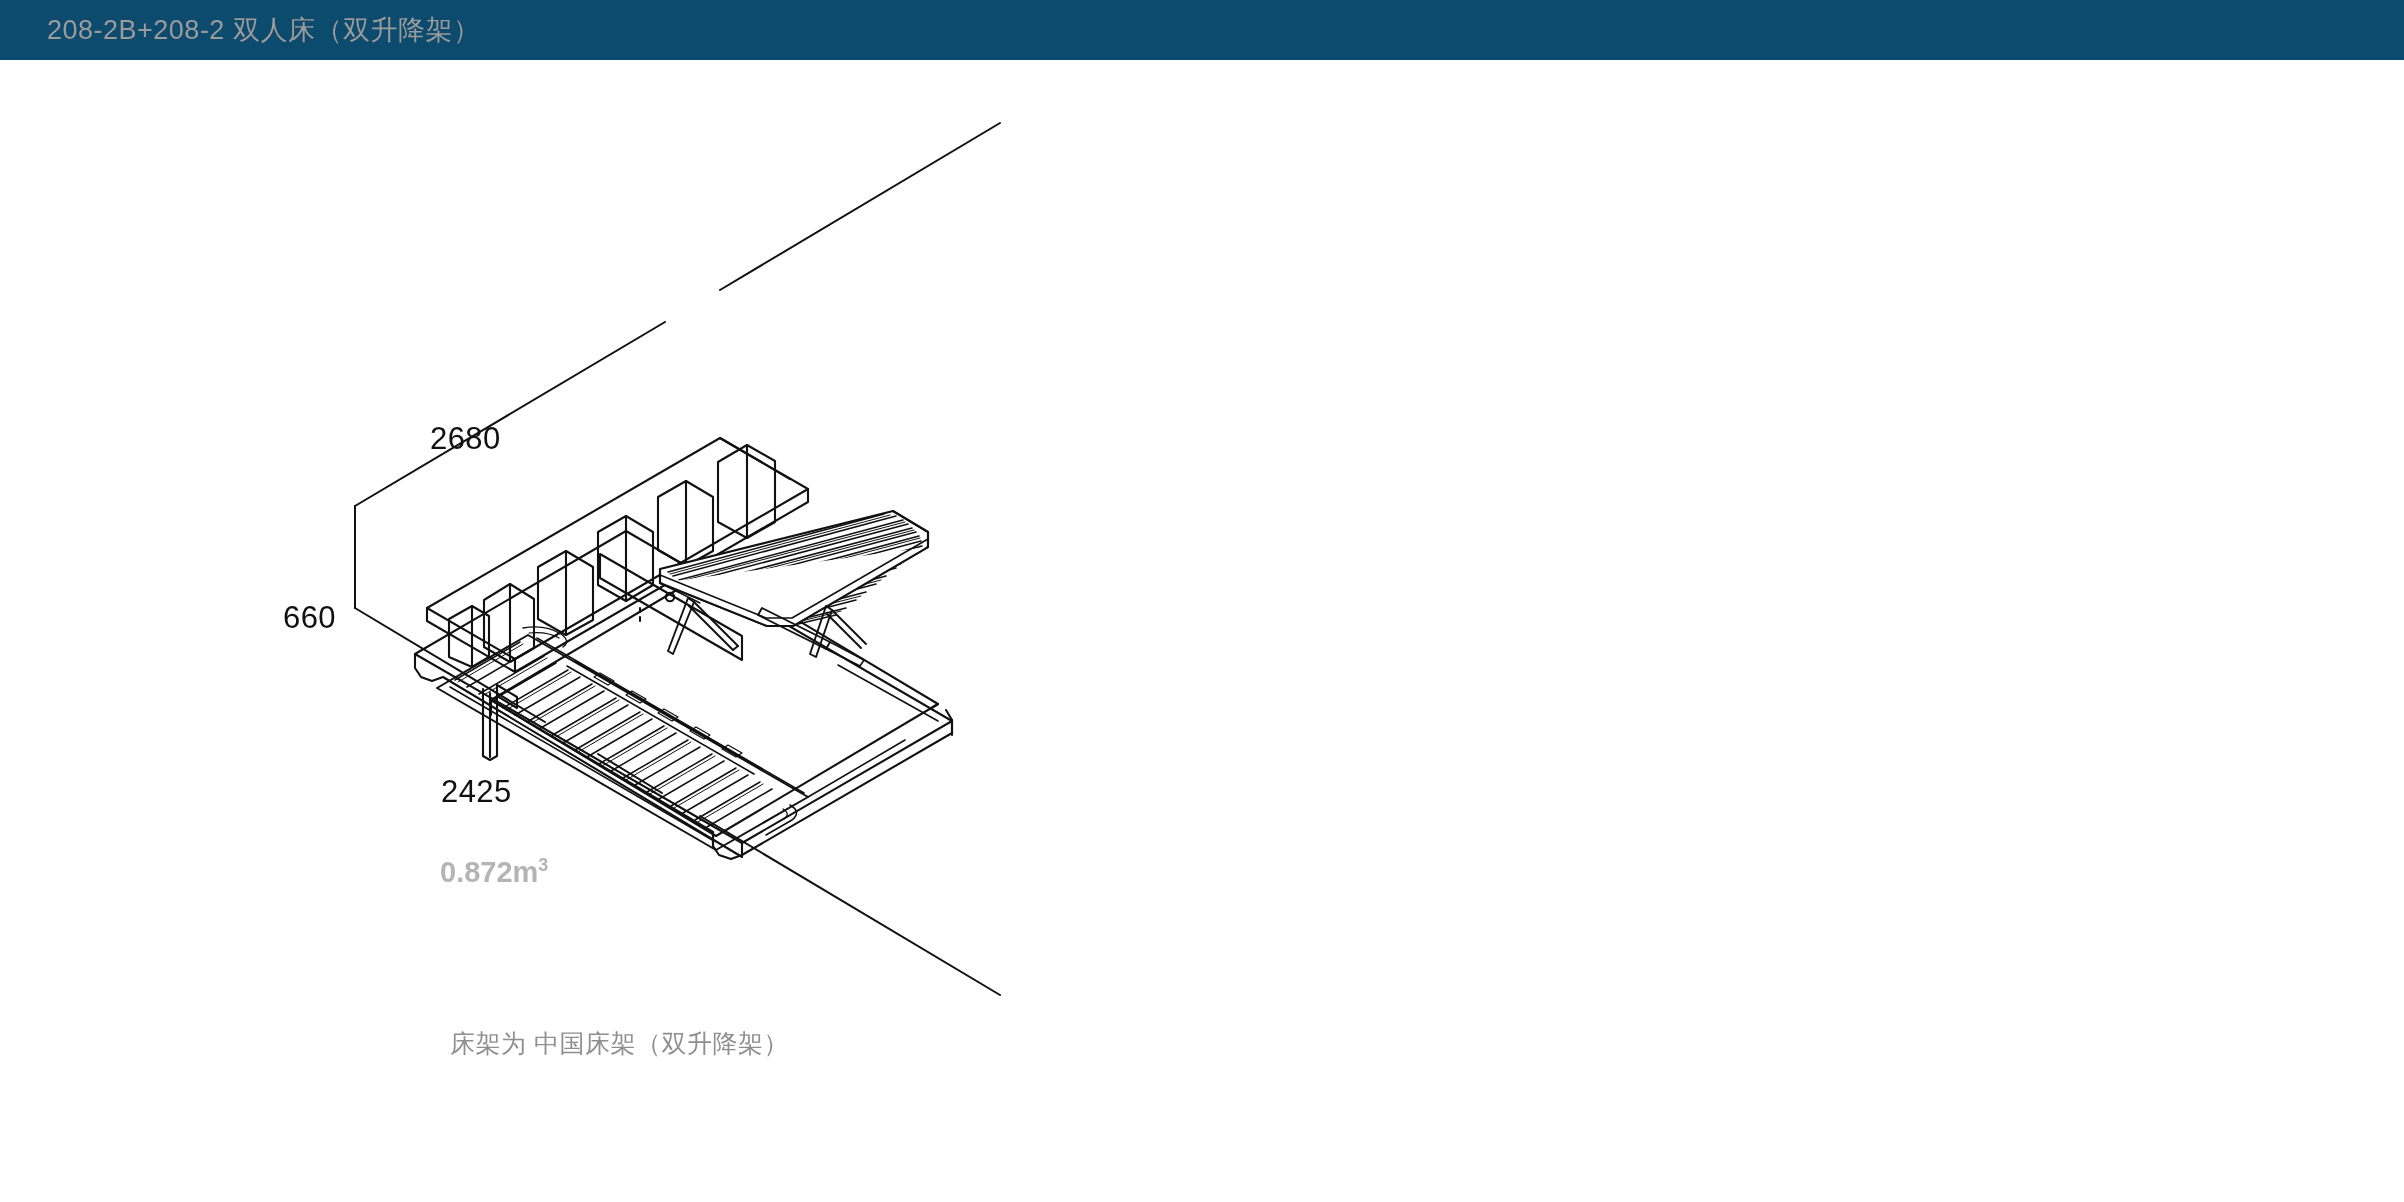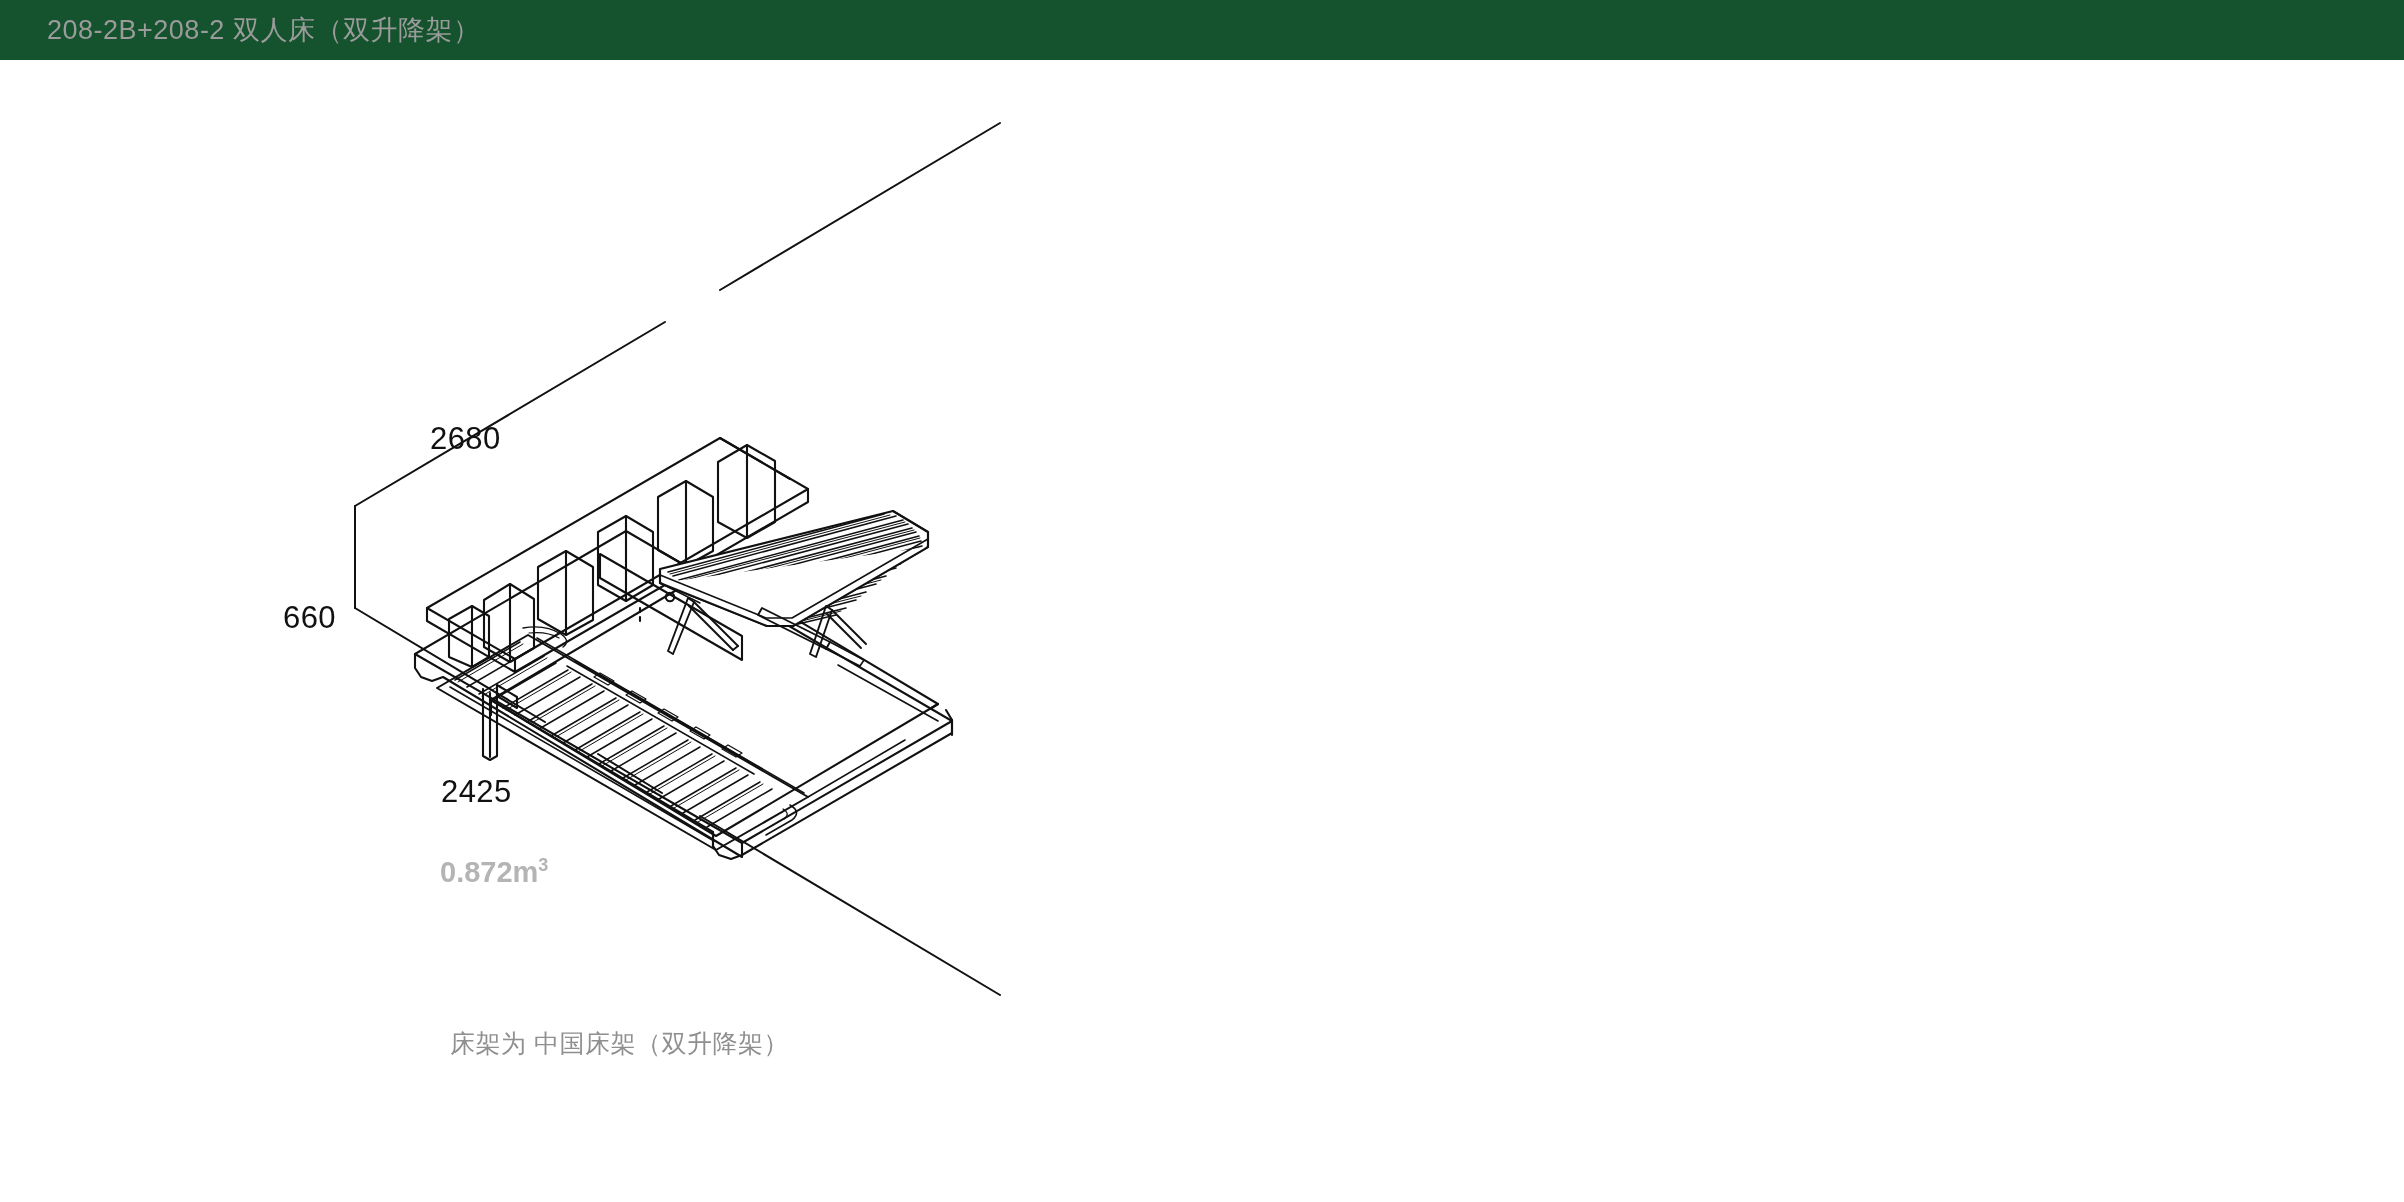--- a/index.html
+++ b/index.html
@@ -13,21 +13,21 @@
     position: relative;
     font-family: "Liberation Sans", "DejaVu Sans", sans-serif;
     overflow: hidden;
   }
   #header-bar {
     position: absolute;
     left: 0;
     top: 0;
     width: 2404px;
     height: 60px;
-    background: #14532d;
+    background: #0c4a6e;
     display: flex;
     align-items: center;
   }
   #header-title {
     margin-left: 47px;
     font-size: 27px;
     letter-spacing: 0.5px;
     color: #9b9b9b;
     font-weight: 400;
     white-space: nowrap;

